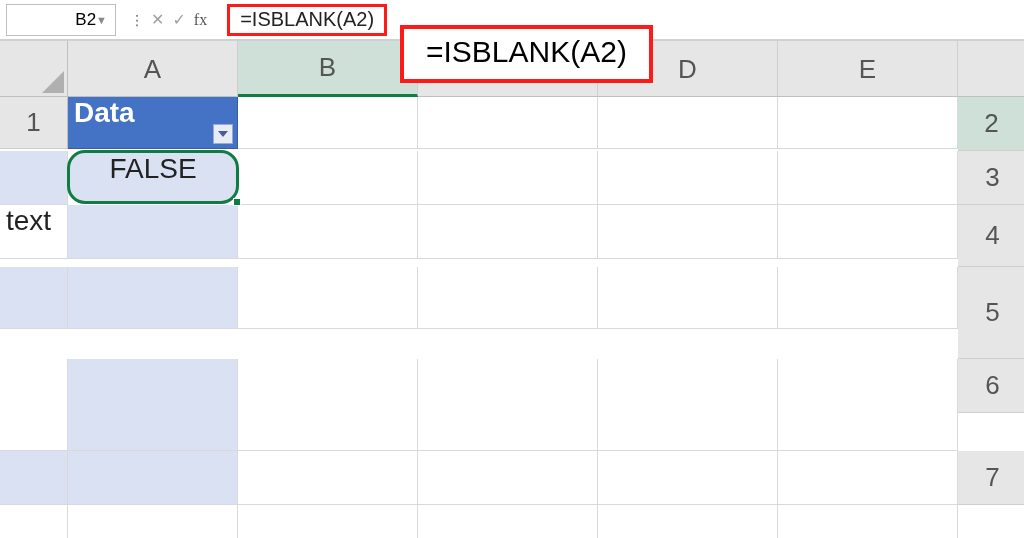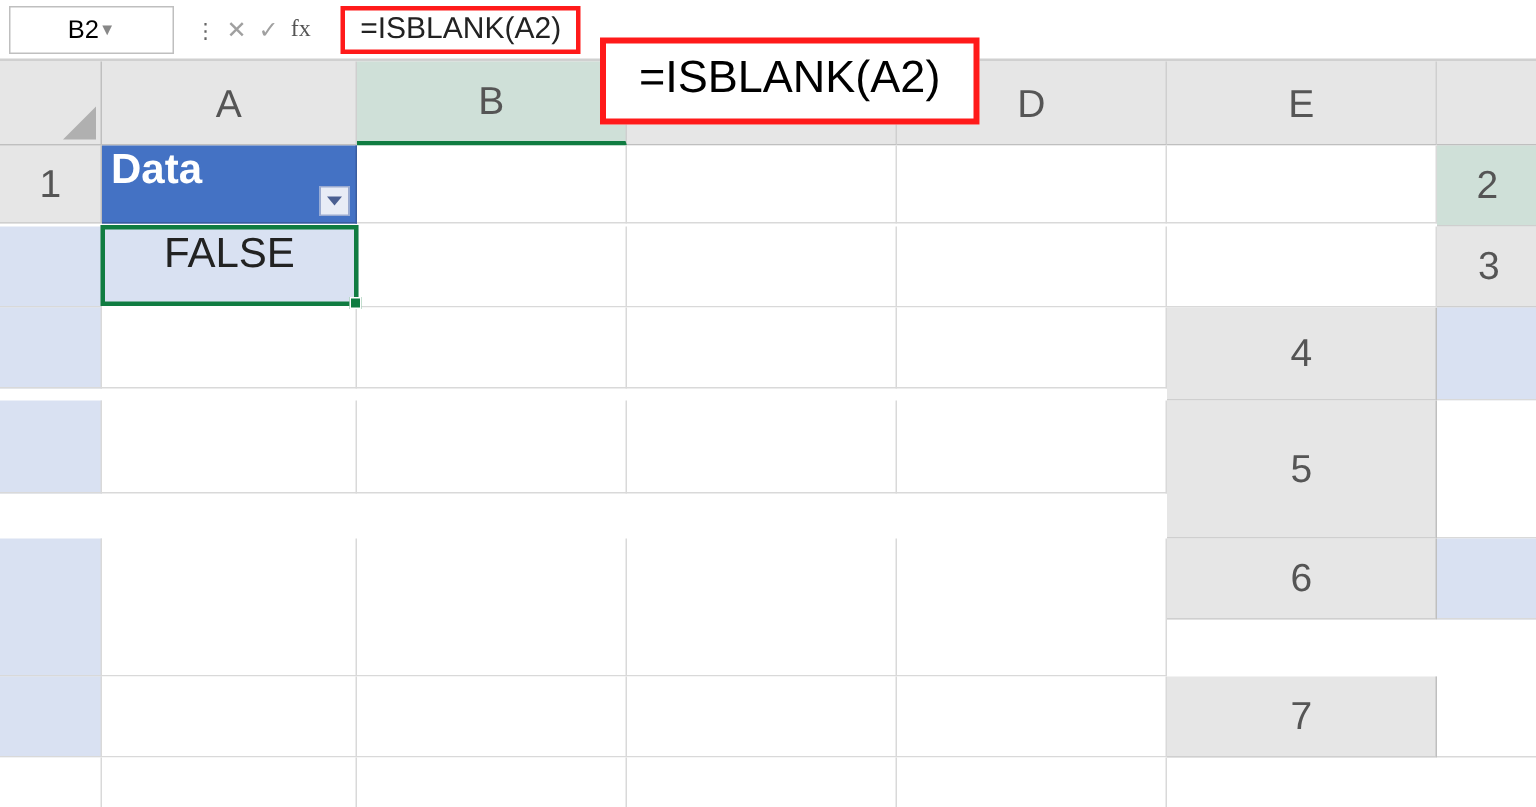--- a/index.html
+++ b/index.html
@@ -22,21 +22,21 @@
     font-size: 17px;
   }
   .name-box {
     width: 110px;
     height: 28px;
     border: 1px solid #bfbfbf;
     margin: 0 6px;
     padding: 15px 8px;
     display: flex;
     align-items: center;
-    justify-content: center;
+    justify-content: flex-end;
     background: #fff;
   }
   .name-box .chv { color: #888; font-size: 11px; }
   .fb-icons {
     display: flex;
     align-items: center;
     gap: 8px;
     padding: 0 8px;
     color: #a0a0a0;
     font-size: 16px;
@@ -126,21 +126,21 @@
   .cell {
     border-right: 1px solid #d9d9d9;
     border-bottom: 1px solid #d9d9d9;
     font-size: 28px;
     color: #222;
     display: flex;
     padding: 0 6px;
     position: relative;
     background: #fff;
   }
-  .center { justify-content: center; }
+  .center { justify-content: center; border-radius: 18px; }
   .r1 { height: 52px; }
   .r2 { height: 54px; }
   .r3 { height: 54px; }
   .r4 { height: 62px; }
   .r5 { height: 92px; }
   .r6 { height: 54px; }
   .r7 { height: 54px; }
 
   .thead {
     background: #4472c4;
@@ -228,20 +228,23 @@
   <div class="cell striped center selected r2">
     <span>FALSE</span>
     <span class="fill-handle"></span>
   </div>
   <div class="cell r2"></div>
   <div class="cell r2"></div>
   <div class="cell r2"></div>
   <div class="cell r2"></div>
 
   <div class="row-head r3">3</div>
+  <div class="cell r3">
+    <span>text</span>
+  </div>
   <div class="cell striped r3">
     <span></span>
   </div>
   <div class="cell r3"></div>
   <div class="cell r3"></div>
   <div class="cell r3"></div>
   <div class="cell r3"></div>
 
   <div class="row-head r4">4</div>
   <div class="cell striped r4">

